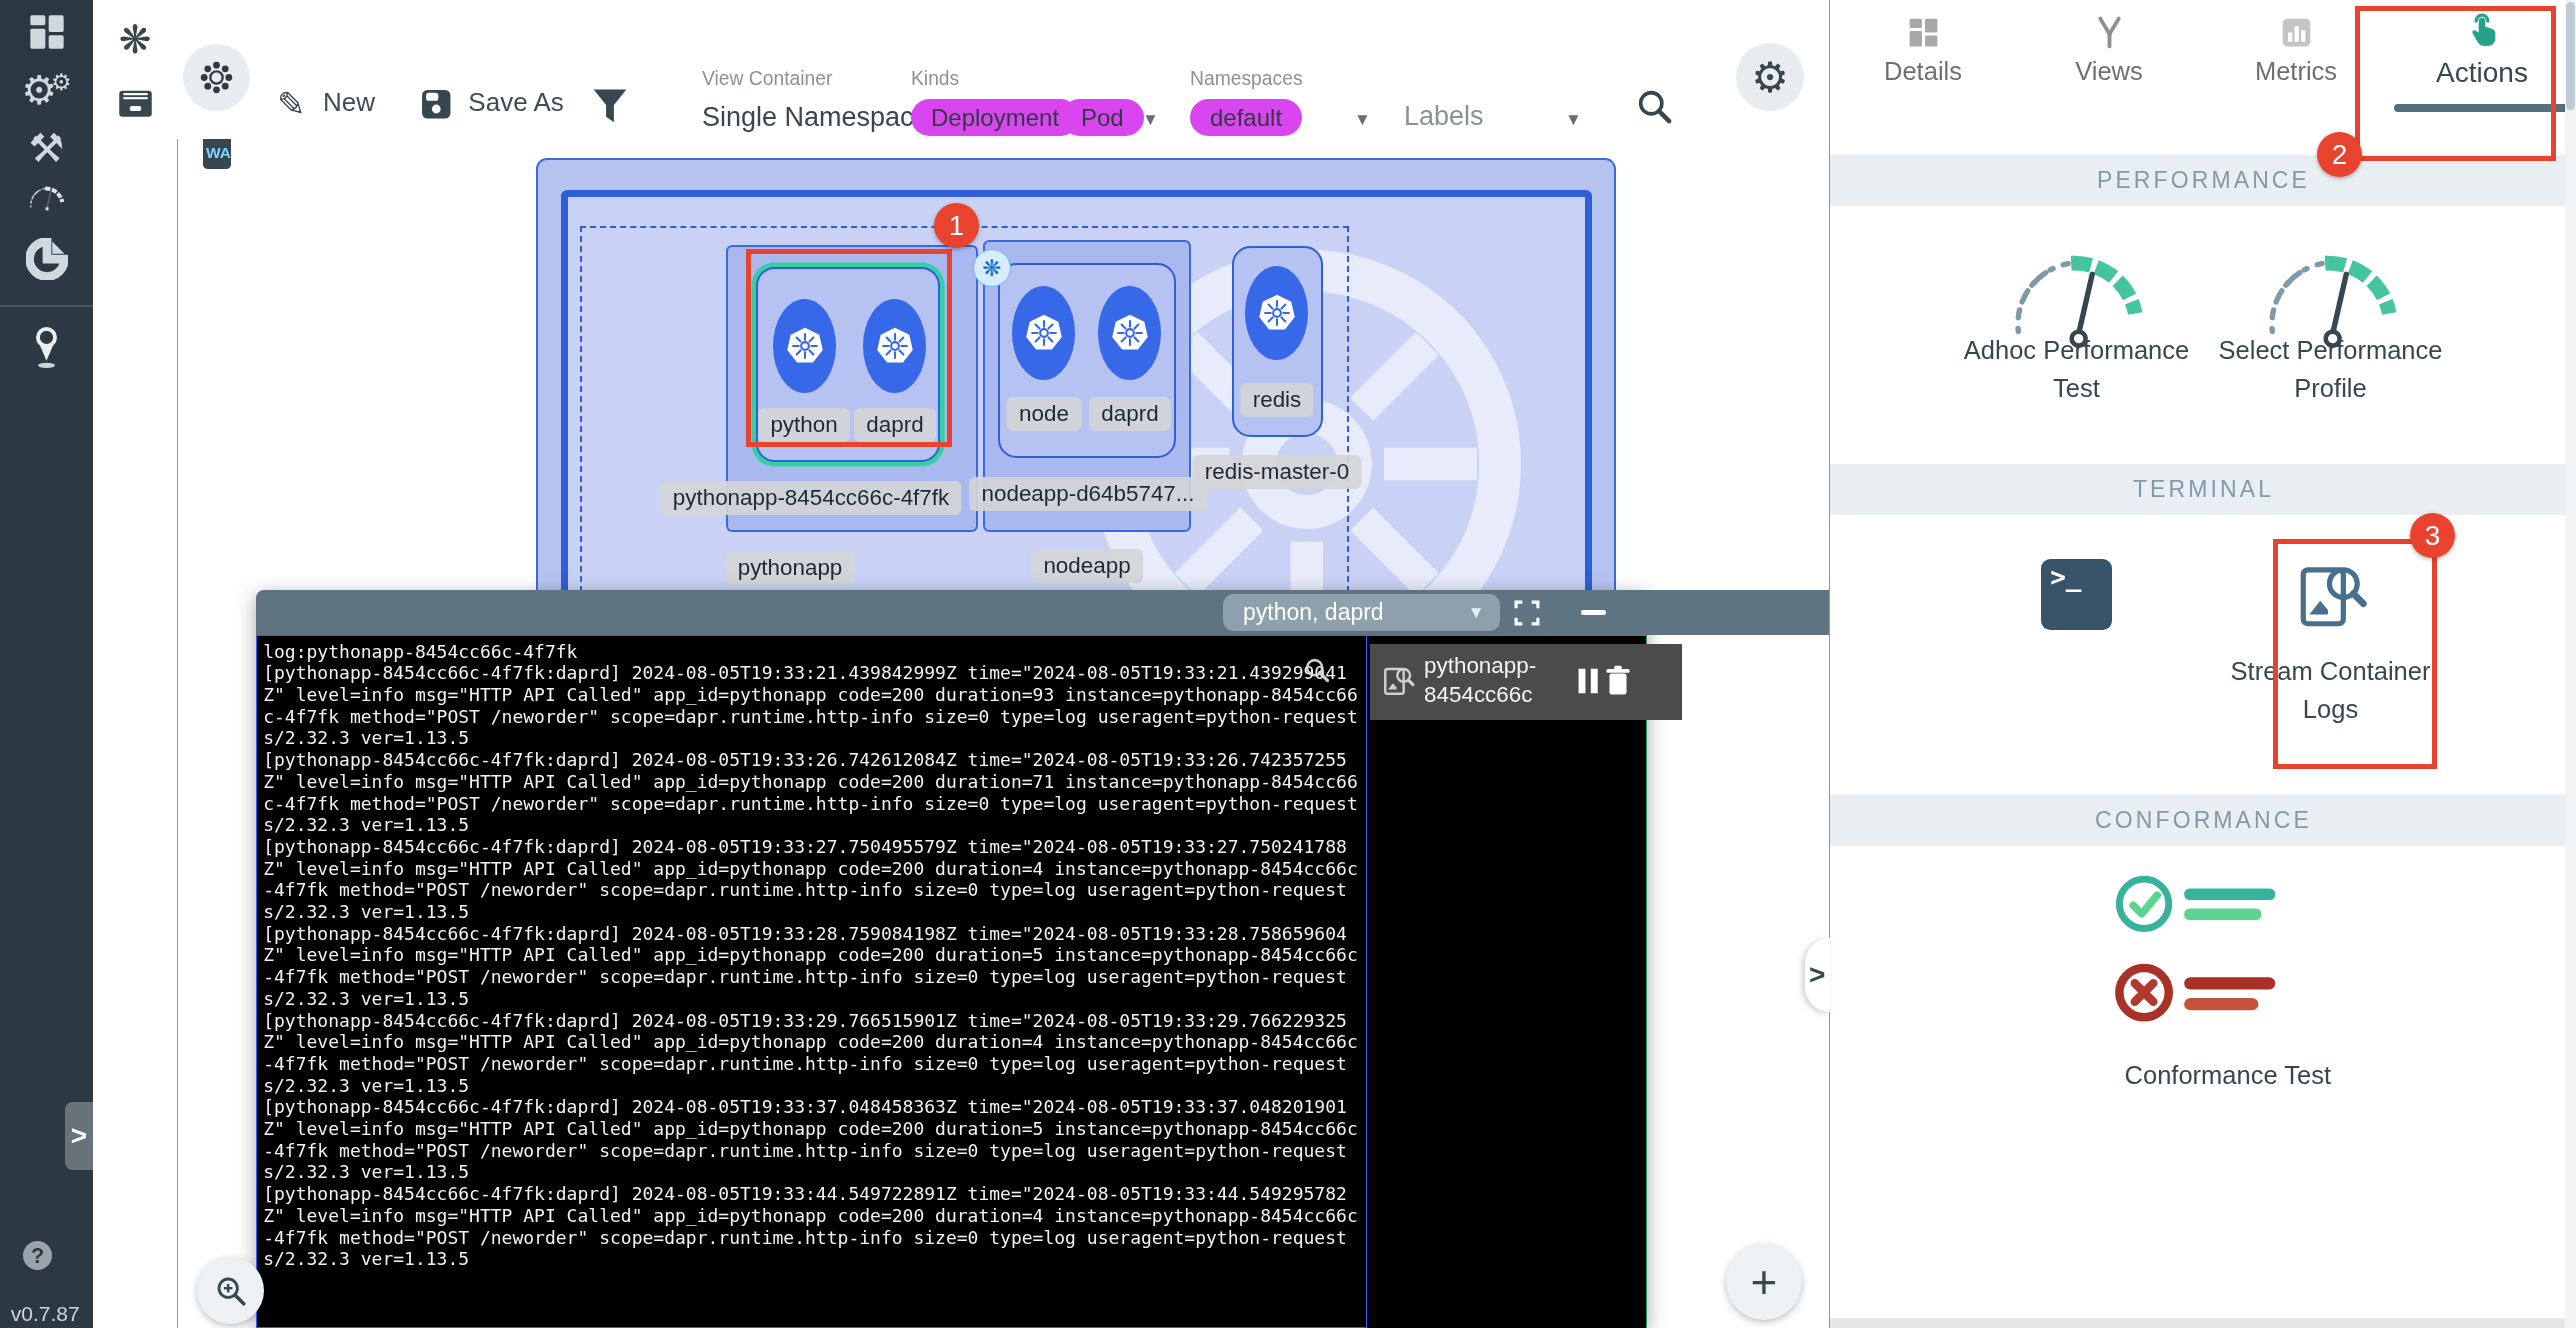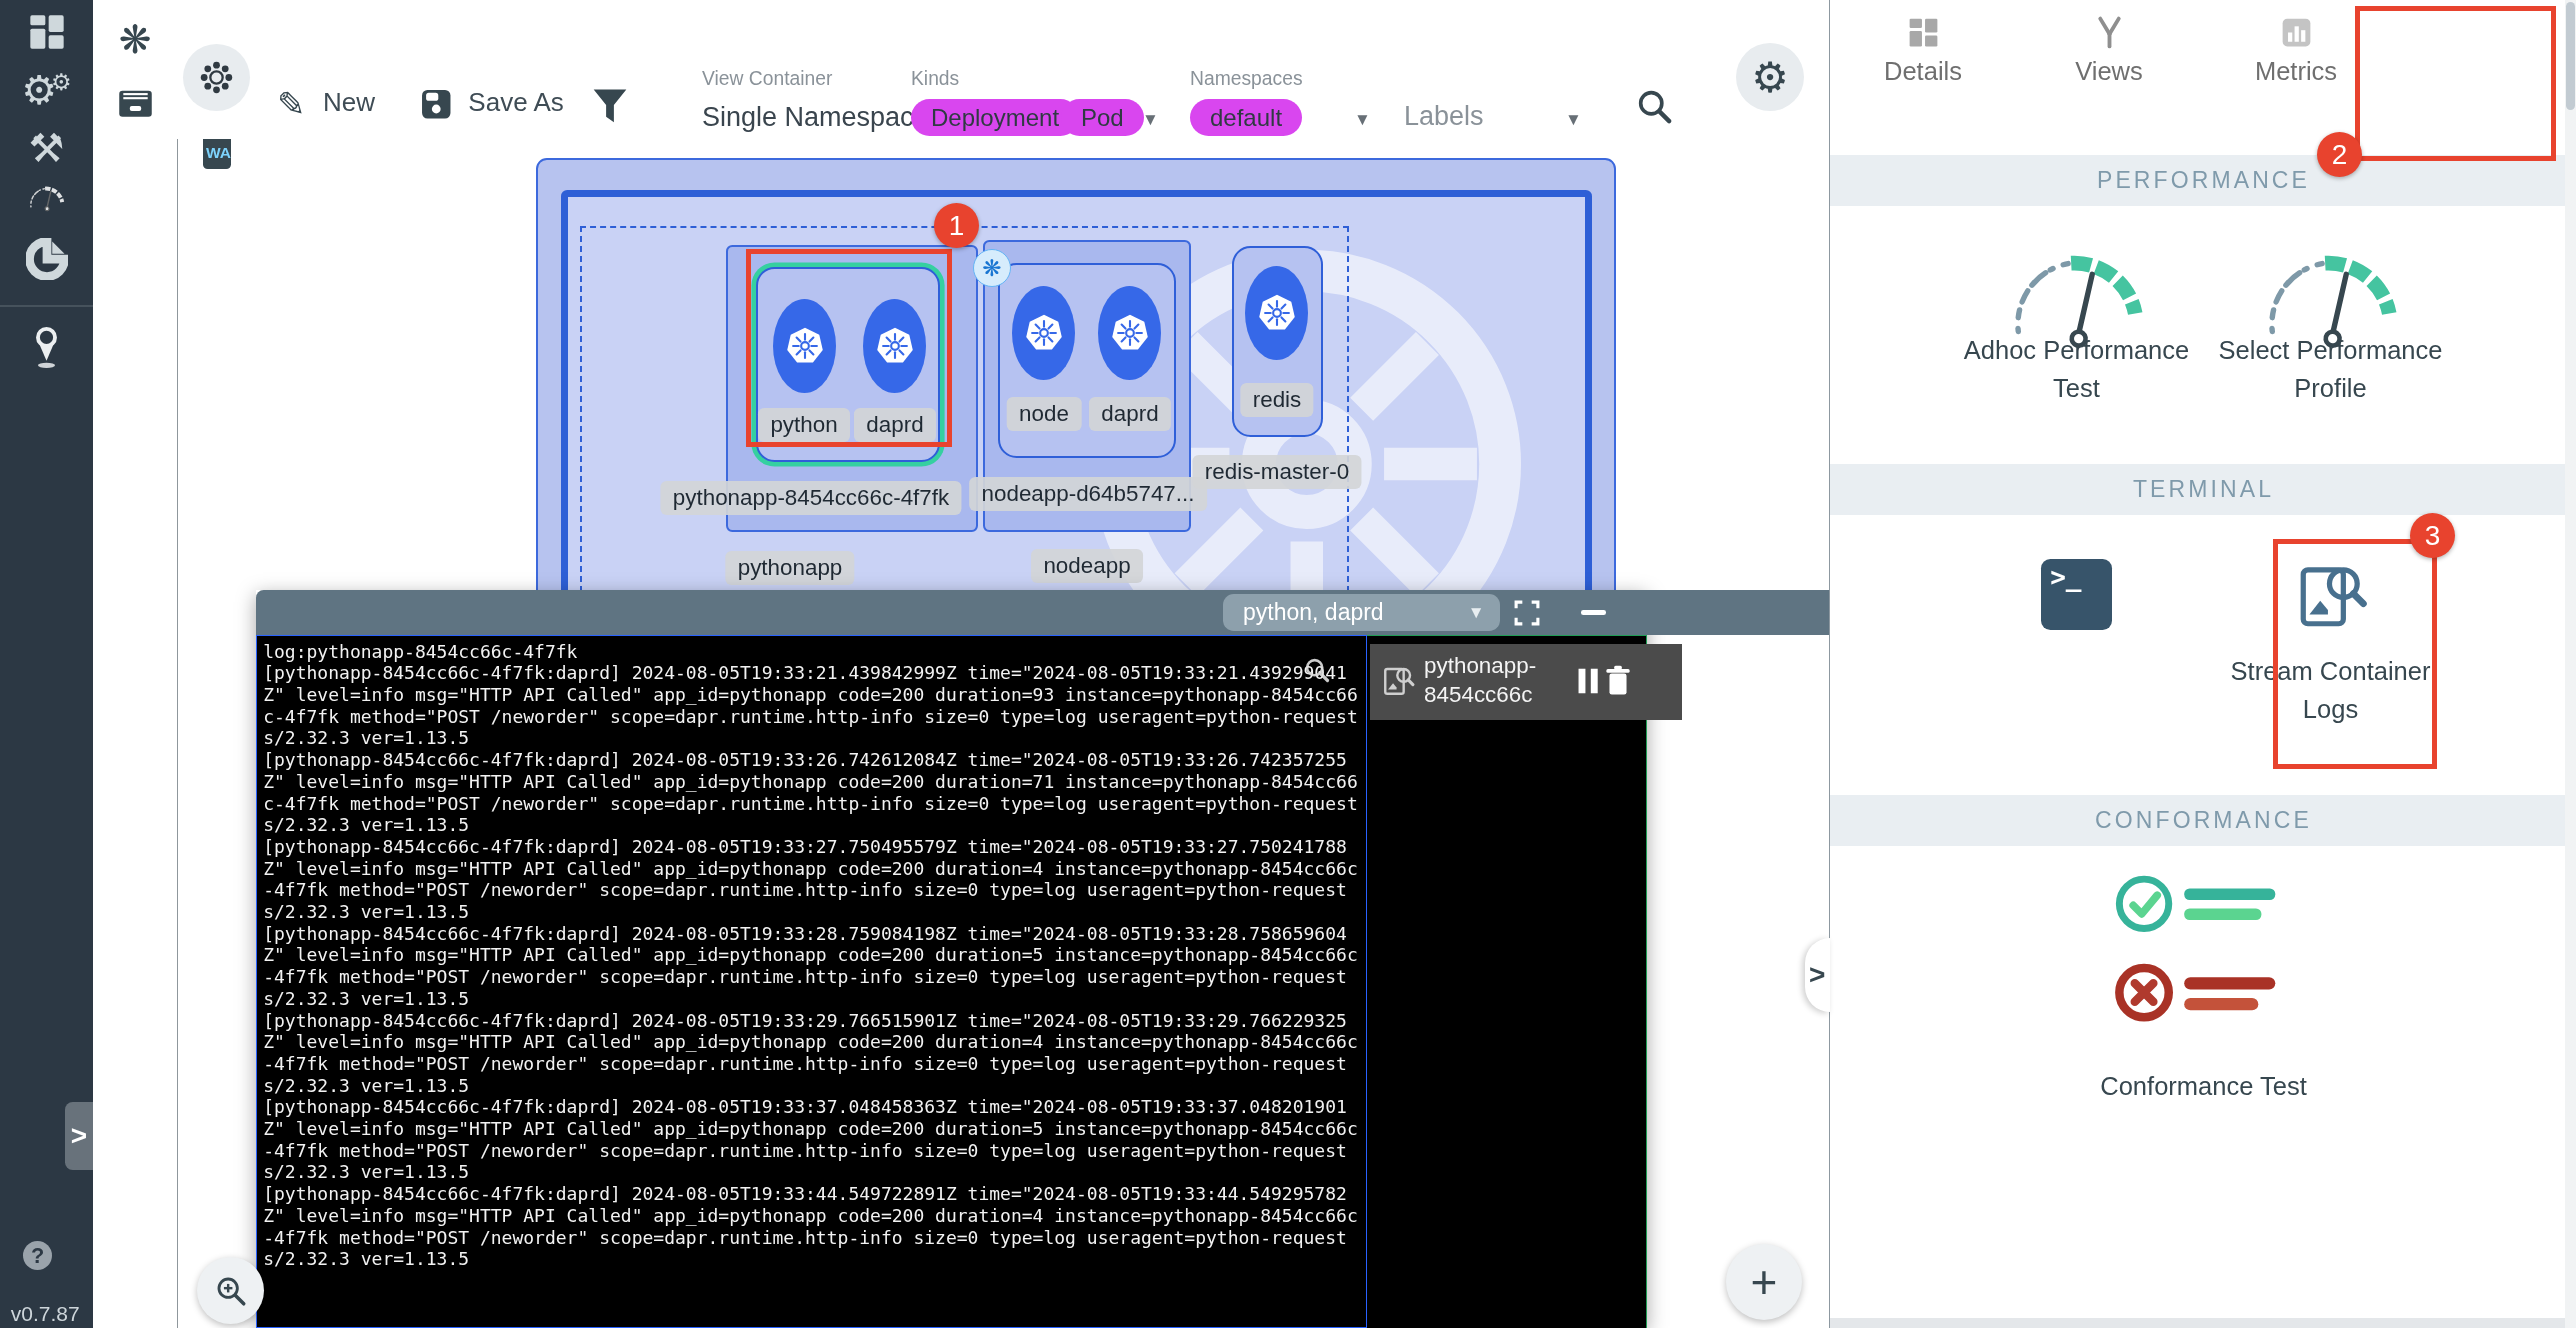--- a/index.html
+++ b/index.html
@@ -395,20 +395,28 @@
   </div>
   <div class="abs tab" style="left:373px;">
     <svg width="37" height="37" viewBox="0 0 48 48" style="margin:14px auto 0;">
       <rect x="6" y="6" width="36" height="36" rx="6" fill="#c4c4c4"></rect>
       <rect x="13" y="24" width="5.5" height="12" fill="#fff"></rect>
         <rect x="21.5" y="16" width="5.5" height="20" fill="#fff"></rect>
         <rect x="30" y="21" width="5.5" height="15" fill="#fff"></rect>
     </svg>
     <div class="tab-label">Metrics</div>
   </div>
+  <div class="abs tab" style="left:559px;">
+    <svg width="40" height="40" viewBox="0 0 48 48" style="margin:10.8px auto 0;">
+      <path d="M17,12 a7,7 0 0 1 14,0" fill="none" stroke="#26a18b" stroke-width="4" stroke-linecap="round"></path>
+      <path d="M20,12 v14 l-3,-2 c-3,-2 -6,0 -4,3 l5,9 c2,4 5,6 10,6 h3 c5,0 9,-4 9,-9 v-6 c0,-3 -2,-5 -5,-6 l-7,-2 v-7 a4,4 0 0 0 -8,0 z" fill="#26a18b"></path>
+    </svg>
+    <div class="tab-label active">Actions</div>
+    <div class="abs tab-underline" style="left:4.6px;top:104px;width:177px;"></div>
+  </div>
 
   <div class="abs band" style="top:155px;">
     <div class="band-text">PERFORMANCE</div>
   </div>
   <div class="abs action-item" style="left:119px;top:246px;width:255px;">
     <svg width="155" height="116" style="margin:0 auto;" viewBox="0 0 200 150">
         <use href="#gauge-teal"></use>
       </svg>
     <div class="action-label" style="margin-top:-31px;">Adhoc Performance Test</div>
   </div>
@@ -442,21 +450,21 @@
     <svg width="193" height="178" viewBox="0 0 250 230" style="margin:0 auto;">
       <circle cx="48" cy="50" r="32" fill="none" stroke="#36b39a" stroke-width="9"></circle>
       <path d="M34,52 l11,11 20,-24" fill="none" stroke="#5bd490" stroke-width="10" stroke-linecap="round" stroke-linejoin="round"></path>
       <rect x="100" y="30" width="118" height="15" rx="7" fill="#36b39a"></rect>
       <rect x="100" y="56" width="100" height="15" rx="7" fill="#5bd490"></rect>
       <circle cx="48" cy="165" r="32" fill="none" stroke="#a93226" stroke-width="11"></circle>
       <path d="M36,153 l24,24 M60,153 l-24,24" stroke="#b03a2e" stroke-width="11" stroke-linecap="round"></path>
       <rect x="100" y="145" width="118" height="16" rx="8" fill="#a93226"></rect>
       <rect x="100" y="172" width="96" height="16" rx="8" fill="#c4523a"></rect>
     </svg>
-    <div class="action-label" style="margin-top:24px;">Conformance Test</div>
+    <div class="action-label" style="margin-top:13px;text-align:right;">Conformance Test</div>
   </div>
 
   <div class="abs rp-bottom-strip"></div>
   <div class="abs scrollbar">
     <div class="abs scroll-thumb"></div>
   </div>
 
   <div class="abs ann-box" style="left:525px;top:6.2px;width:201px;height:155px;"></div>
   <div class="abs ann-badge" style="left:487px;top:132px;">2</div>
 

